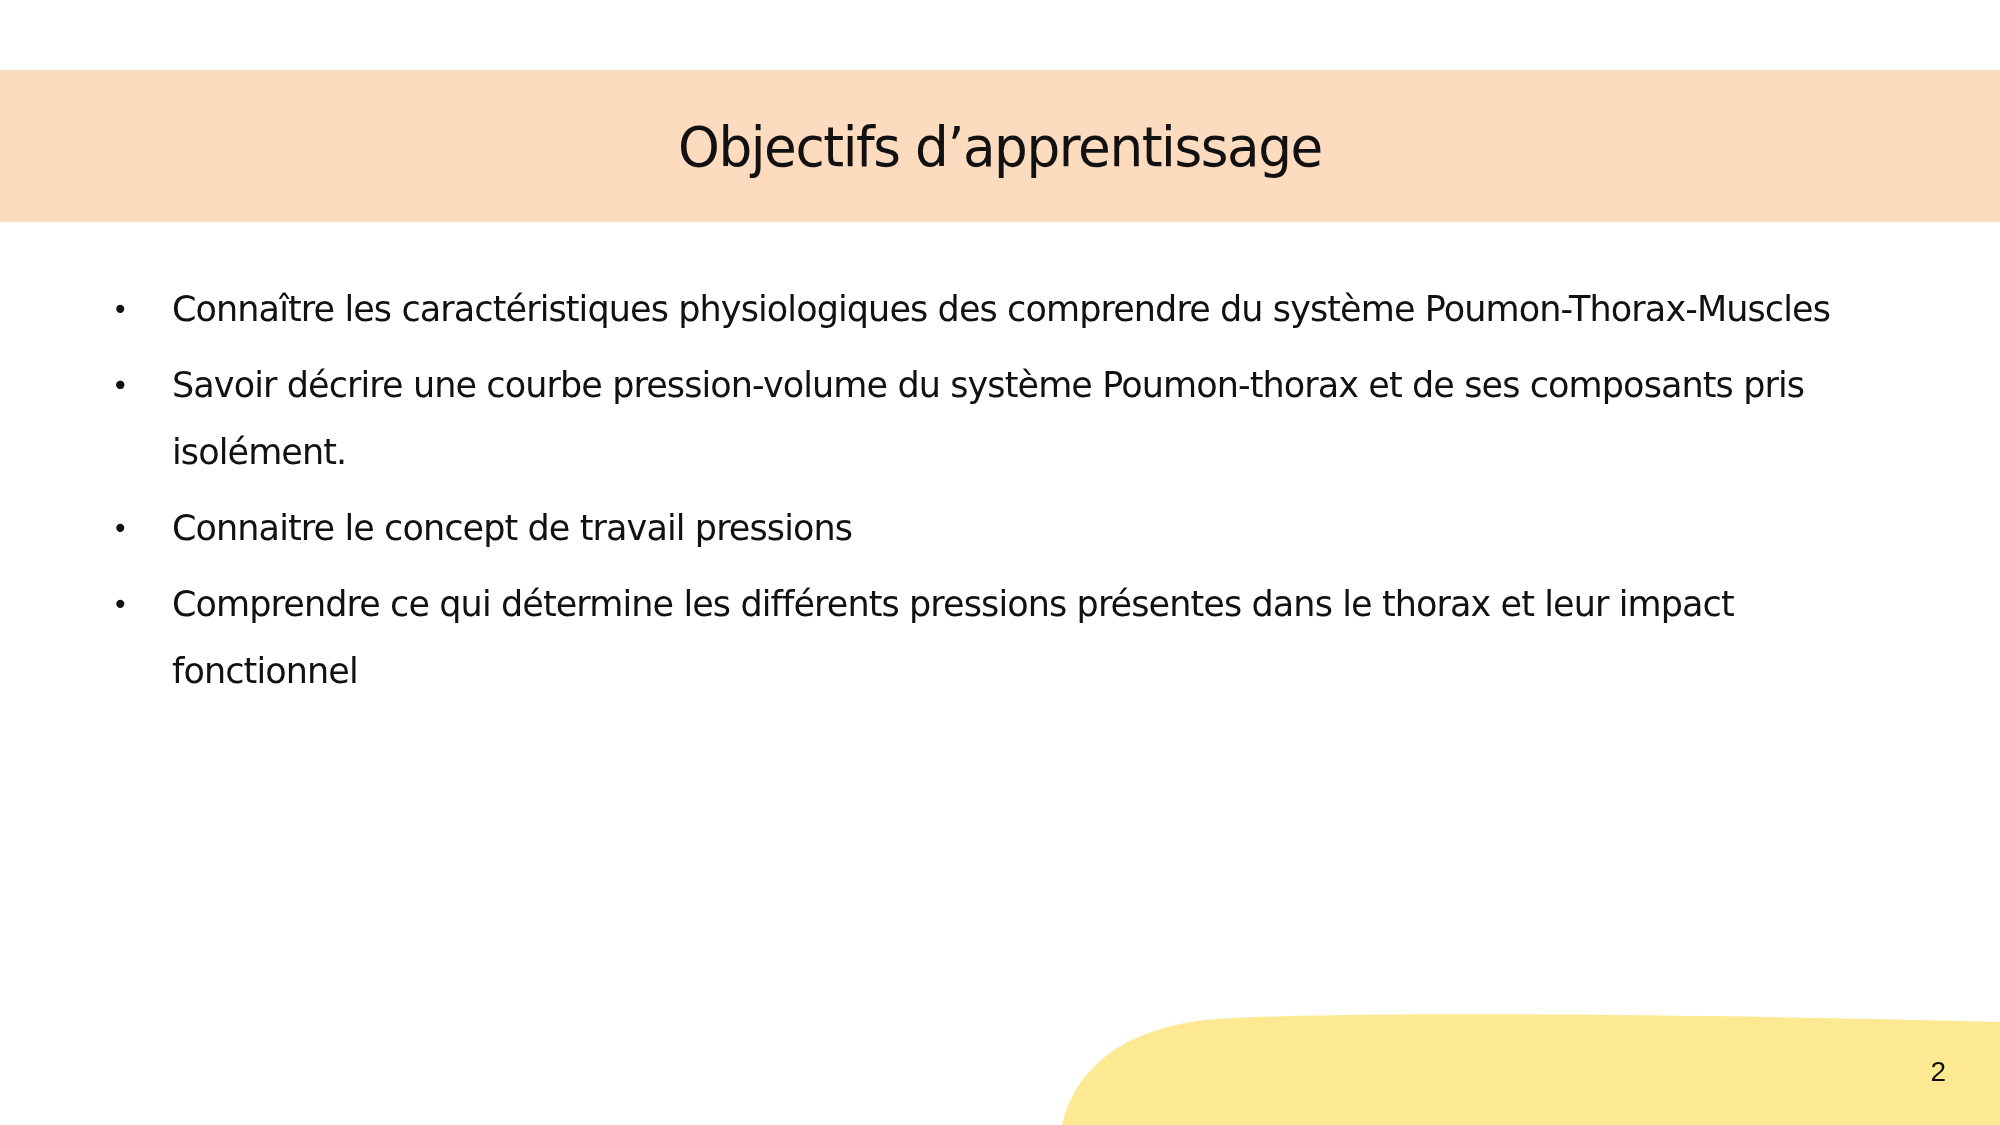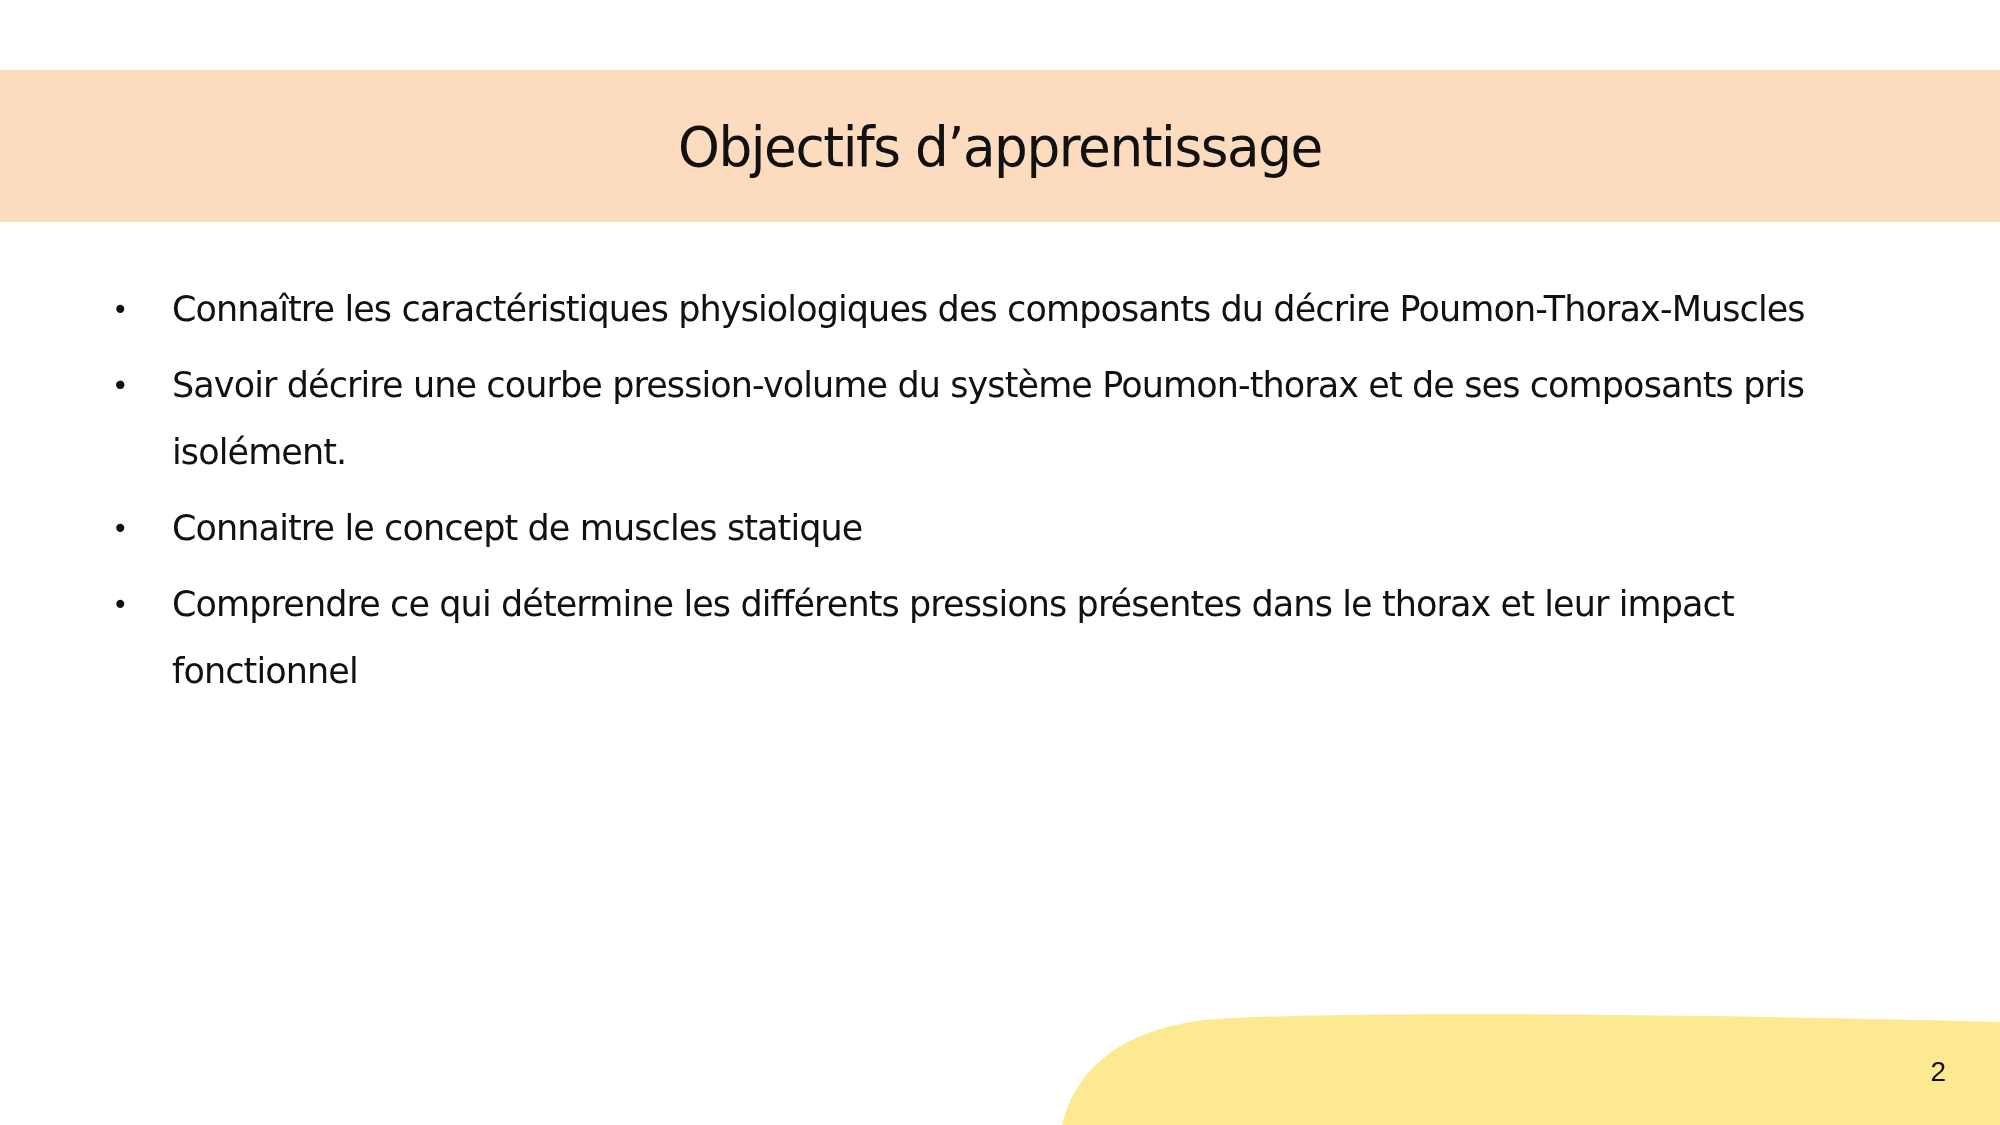--- a/index.html
+++ b/index.html
@@ -88,32 +88,32 @@
 
 <div class="slide">
 
   <div class="header-band">
     <h1 class="slide-title">Objectifs d’apprentissage</h1>
   </div>
 
   <ul class="bullets">
     <li class="bullet-item">
       <span class="bullet-dot">•</span>
-      <span>Connaître les caractéristiques physiologiques des composants du décrire Poumon-Thorax-Muscles</span>
+      <span>Connaître les caractéristiques physiologiques des comprendre du système Poumon-Thorax-Muscles</span>
     </li>
     <li class="bullet-item">
       <span class="bullet-dot">•</span>
     </li>
     <li class="bullet-item">
       <span class="bullet-dot">•</span>
       <span>Savoir décrire une courbe pression-volume du système Poumon-thorax et de ses composants pris isolément.</span>
     </li>
     <li class="bullet-item">
       <span class="bullet-dot">•</span>
-      <span>Connaitre le concept de muscles statique</span>
+      <span>Connaitre le concept de travail pressions</span>
     </li>
     <li class="bullet-item">
       <span class="bullet-dot">•</span>
       <span>Comprendre ce qui détermine les différents pressions présentes dans le thorax et leur impact fonctionnel</span>
     </li>
   </ul>
 
   <svg class="blob" viewBox="0 0 2000 1125" width="2000" height="1125">
     <path d="M 1062 1125 C 1075 1070, 1120 1030, 1205 1020 C 1300 1012, 1600 1012, 2000 1022 L 2000 1125 Z" fill="#FDE992"></path>
   </svg>

